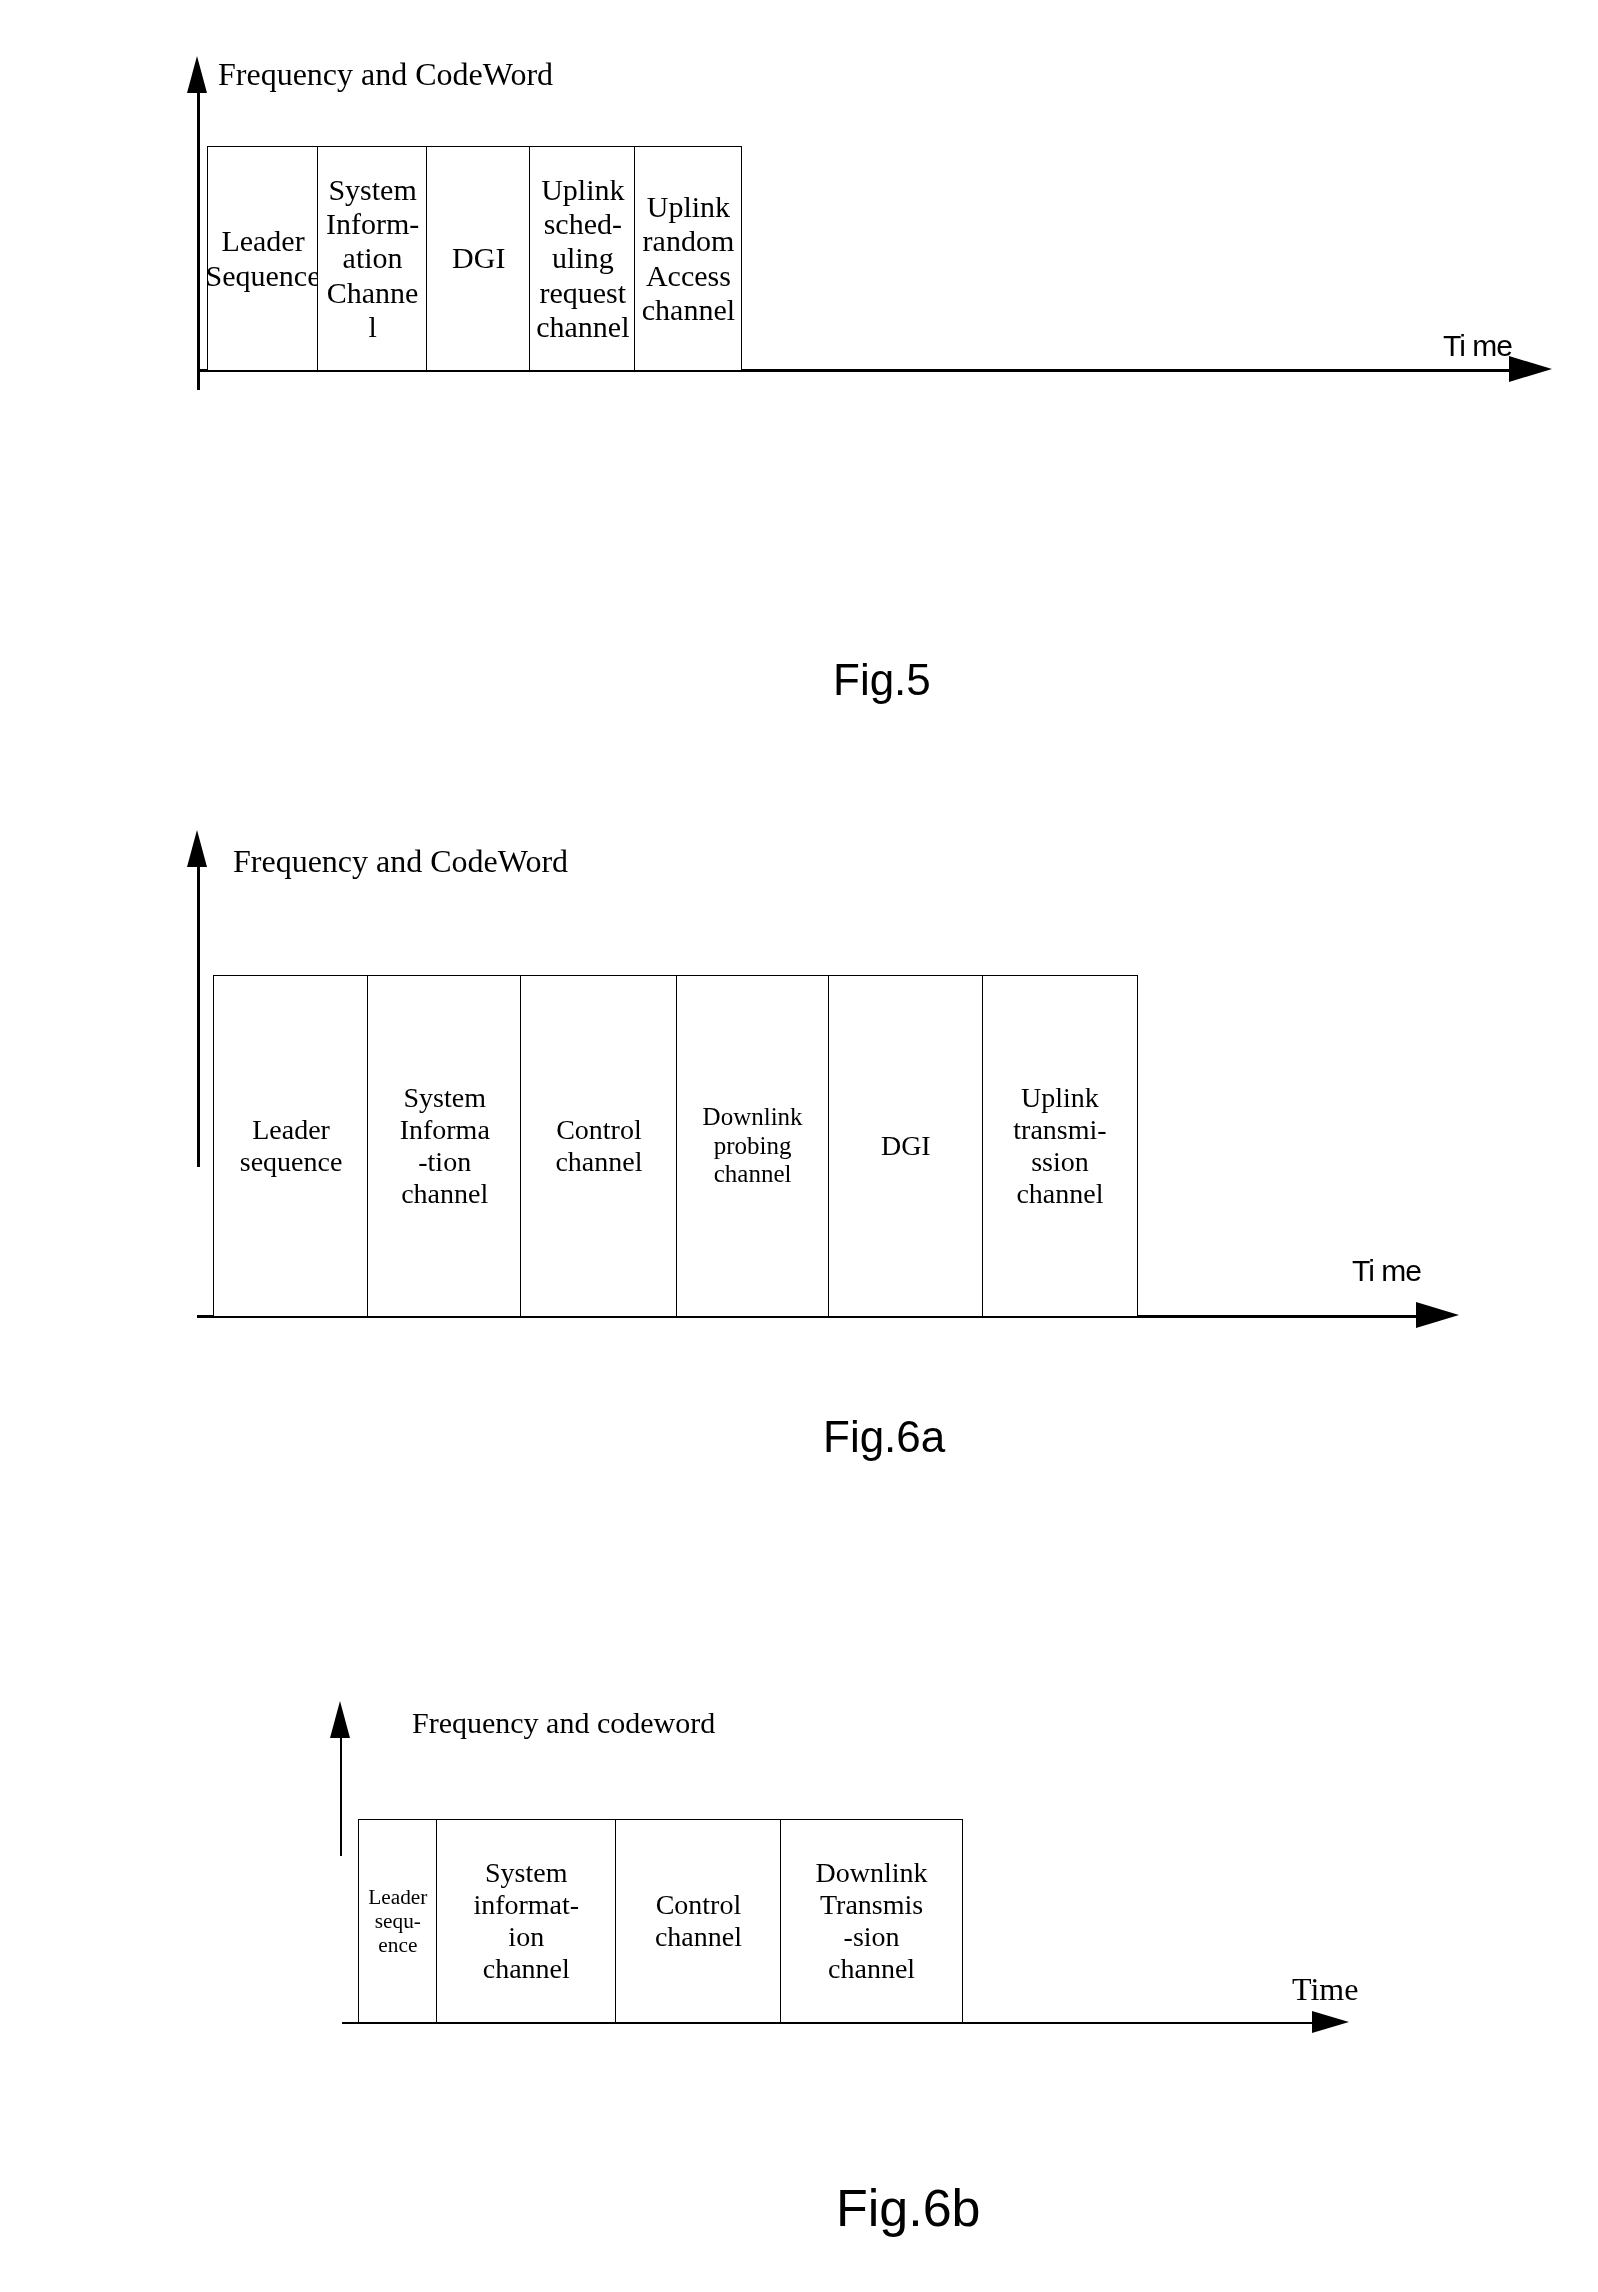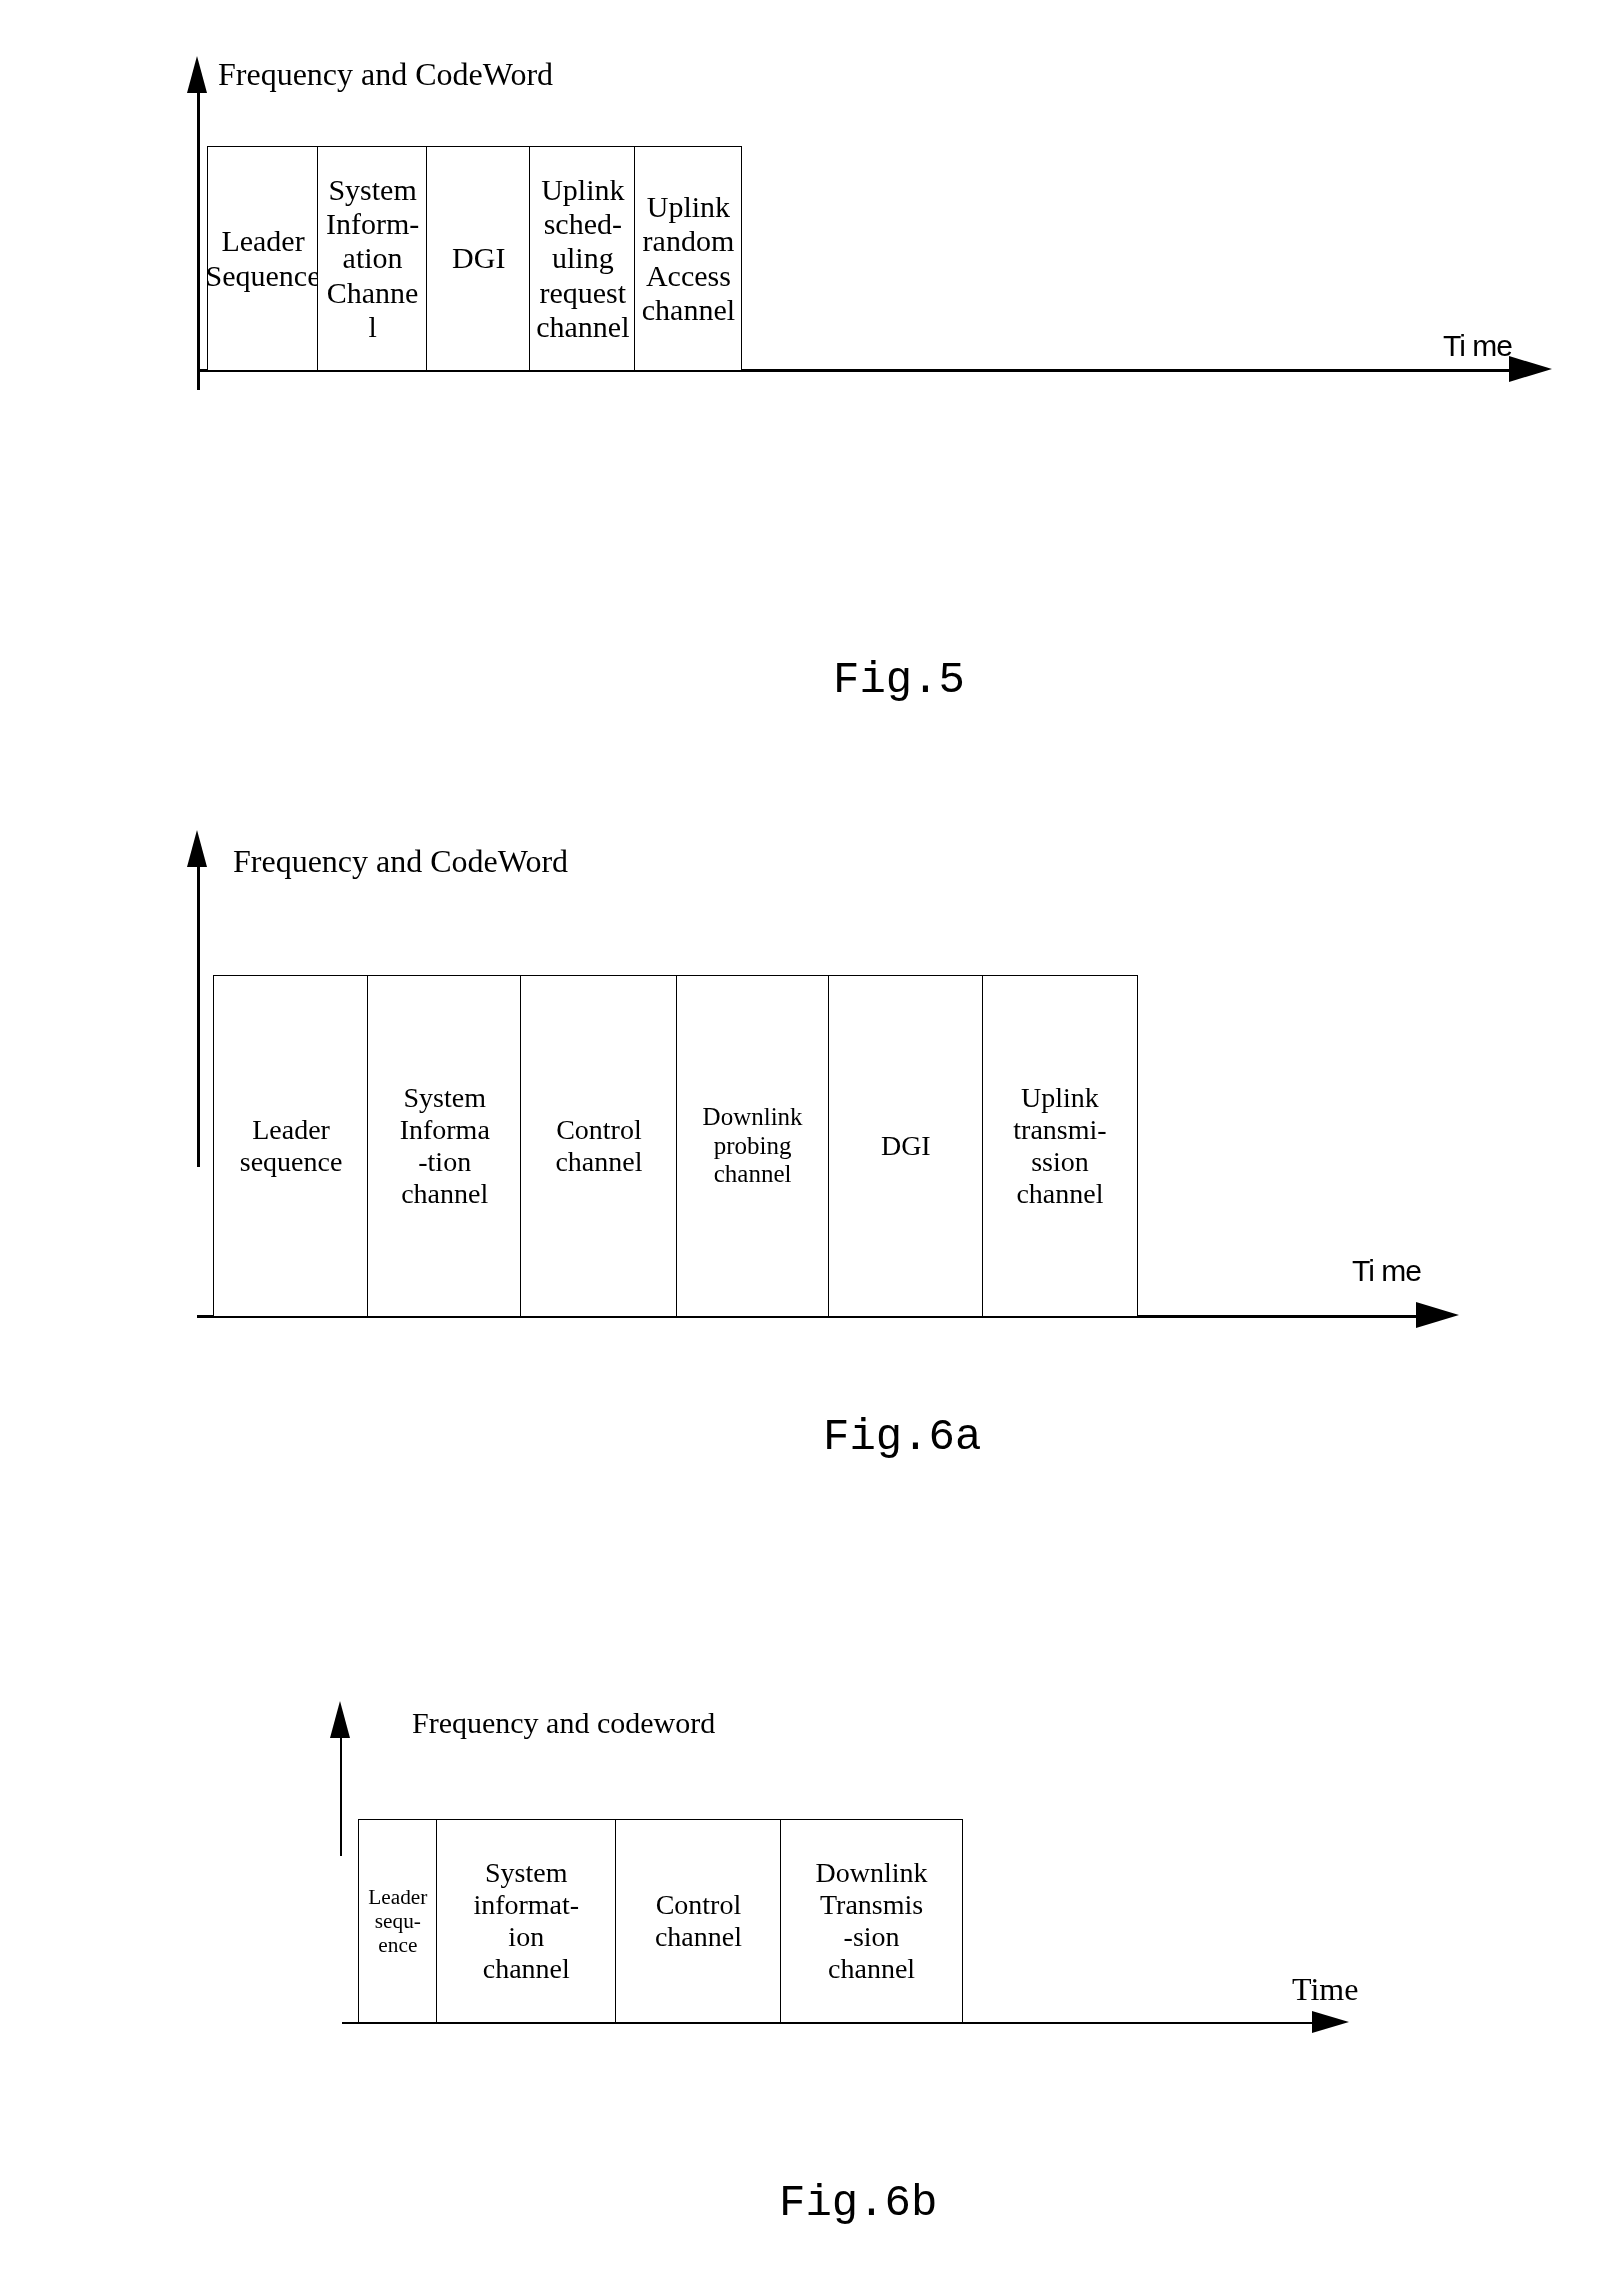--- a/index.html
+++ b/index.html
@@ -30,21 +30,21 @@
 
   
   .boxrow{position:absolute;display:flex;box-sizing:border-box;}
   .cell{box-sizing:border-box;border:1.9px solid #000;margin-left:-1.9px;
         display:flex;align-items:center;justify-content:center;text-align:center;
         background:#fff;position:relative;}
   .cell:first-child{margin-left:16px;}
   .cell .txt{display:block;line-height:1.14;padding:0 1.9px;}
 
   .caption{position:absolute;white-space:nowrap;
-           font-family:Liberation Mono, monospace;}
+           font-family:Liberation Sans, sans-serif;}
 
   
   #fig5-row{left:191px;top:146px;width:891px;height:225px;}
   #fig5-row .cell{font-size:30px;}
   #fig5-row .c0{width:112px;}
   #fig5-row .c1{width:111px;}
   #fig5-row .c2{width:105px;}
   #fig5-row .c3{width:107px;}
   #fig5-row .c4{width:108px;}
 
@@ -185,15 +185,15 @@
 channel</span>
     </div>
     <div class="cell" style="width:186px;">
       <span class="txt" style="white-space: pre-line;">Downlink
 Transmis
 -sion
 channel</span>
     </div>
   </div>
 
-  <div class="caption" style="left:779px;top:2178px;font-size:44px;">Fig.6b</div>
+  <div class="caption" style="left:836px;top:2178px;font-size:52px;">Fig.6b</div>
 </div>
 
 
 </body></html>

